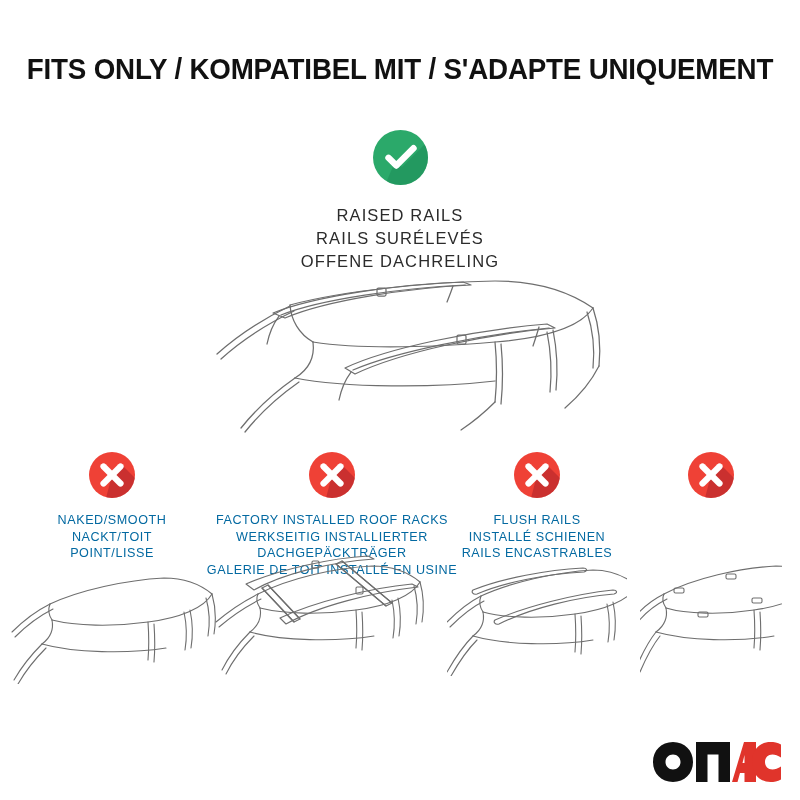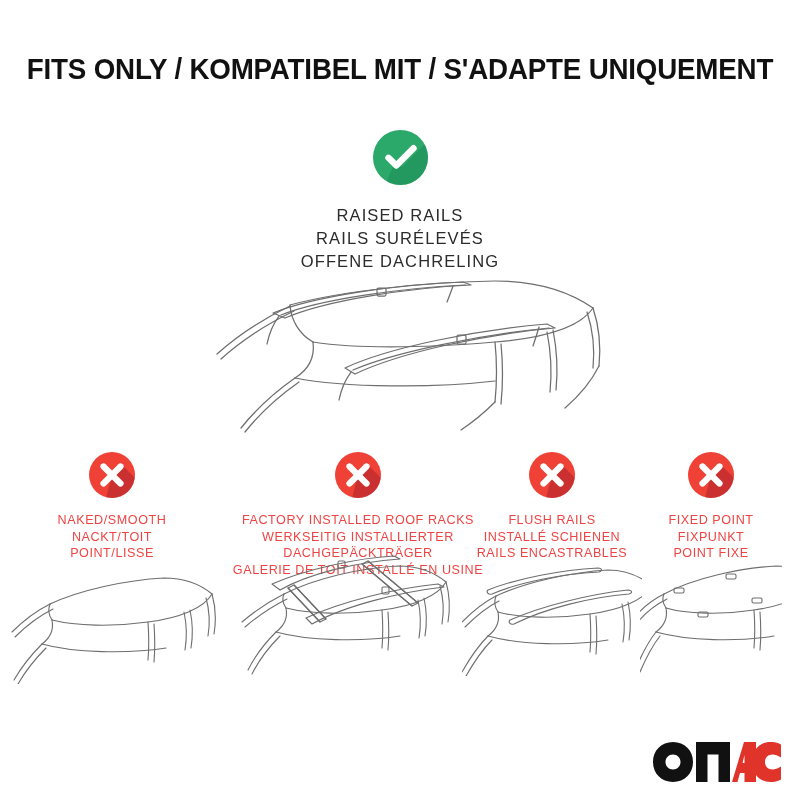--- a/index.html
+++ b/index.html
@@ -100,33 +100,33 @@
   }
   .xbadge svg { display: block; }
   .cell-labels {
     margin-top: 6px;
     line-height: 1.32;
   }
   .slbl {
     font-family: "Liberation Sans", sans-serif;
     font-size: 12.6px;
     letter-spacing: 0.55px;
-    color: #ef4444;
+    color: #0369a1;
     white-space: nowrap;
   }
   .cell-art {
     position: absolute;
     left: 0;
     width: 100%;
   }
 
   
   .cell-1 { left: 8px;   width: 208px; }
-  .cell-2 { left: 206px; width: 252px; margin-left: 26px; }
-  .cell-3 { left: 462px; width: 180px; }
+  .cell-2 { left: 206px; width: 252px; }
+  .cell-3 { left: 447px; width: 180px; }
   .cell-4 { left: 640px; width: 142px; }
 
   .art-1 { top: 112px; height: 120px; }
   .art-2 { top: 96px;  height: 130px; }
   .art-3 { top: 104px; height: 120px; }
   .art-4 { top: 98px;  height: 125px; }
 
   
   .logo {
     position: absolute;
@@ -395,25 +395,20 @@
           <g clip-path="url(#xc4)">
             <polygon points="23,23 33,13 46,26 46,50 16,50" fill="#A52028" opacity="0.5"></polygon>
           </g>
           <g stroke="#ffffff" stroke-width="6.2" stroke-linecap="round">
             <line x1="14.5" y1="14.5" x2="31.5" y2="31.5"></line>
             <line x1="31.5" y1="14.5" x2="14.5" y2="31.5"></line>
           </g>
         </svg>
       </div>
     </div>
-    <div class="cell-labels">
-      <div class="slbl">FIXED POINT</div>
-      <div class="slbl">FIXPUNKT</div>
-      <div class="slbl">POINT FIXE</div>
-    </div>
     <div class="cell-art art-4">
       <svg width="142" height="125" viewBox="0 0 142 125" aria-hidden="true">
         <g fill="none" stroke="#6E6E6E" stroke-width="1.1" stroke-linecap="round" stroke-linejoin="round">
           <path d="M24 44 C54 28 100 18 136 16 C152 16 164 22 174 32"></path>
           <path d="M174 32 C166 46 144 56 114 60 C82 65 46 64 26 58"></path>
           <path d="M26 58 C22 52 22 48 24 44"></path>
           <path d="M26 58 C28 68 24 76 16 82"></path>
           <path d="M16 82 C48 91 98 92 134 86"></path>
 
           <rect x="34" y="38" width="10" height="5" rx="1.5"></rect>

